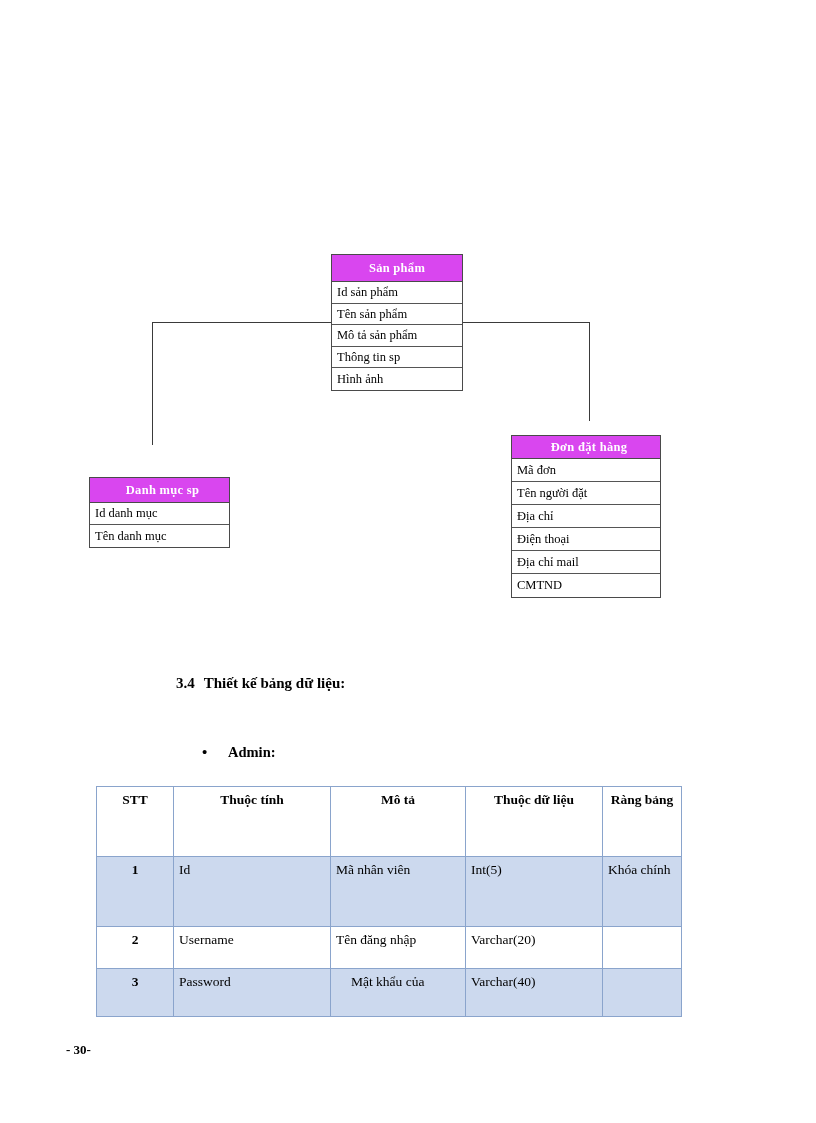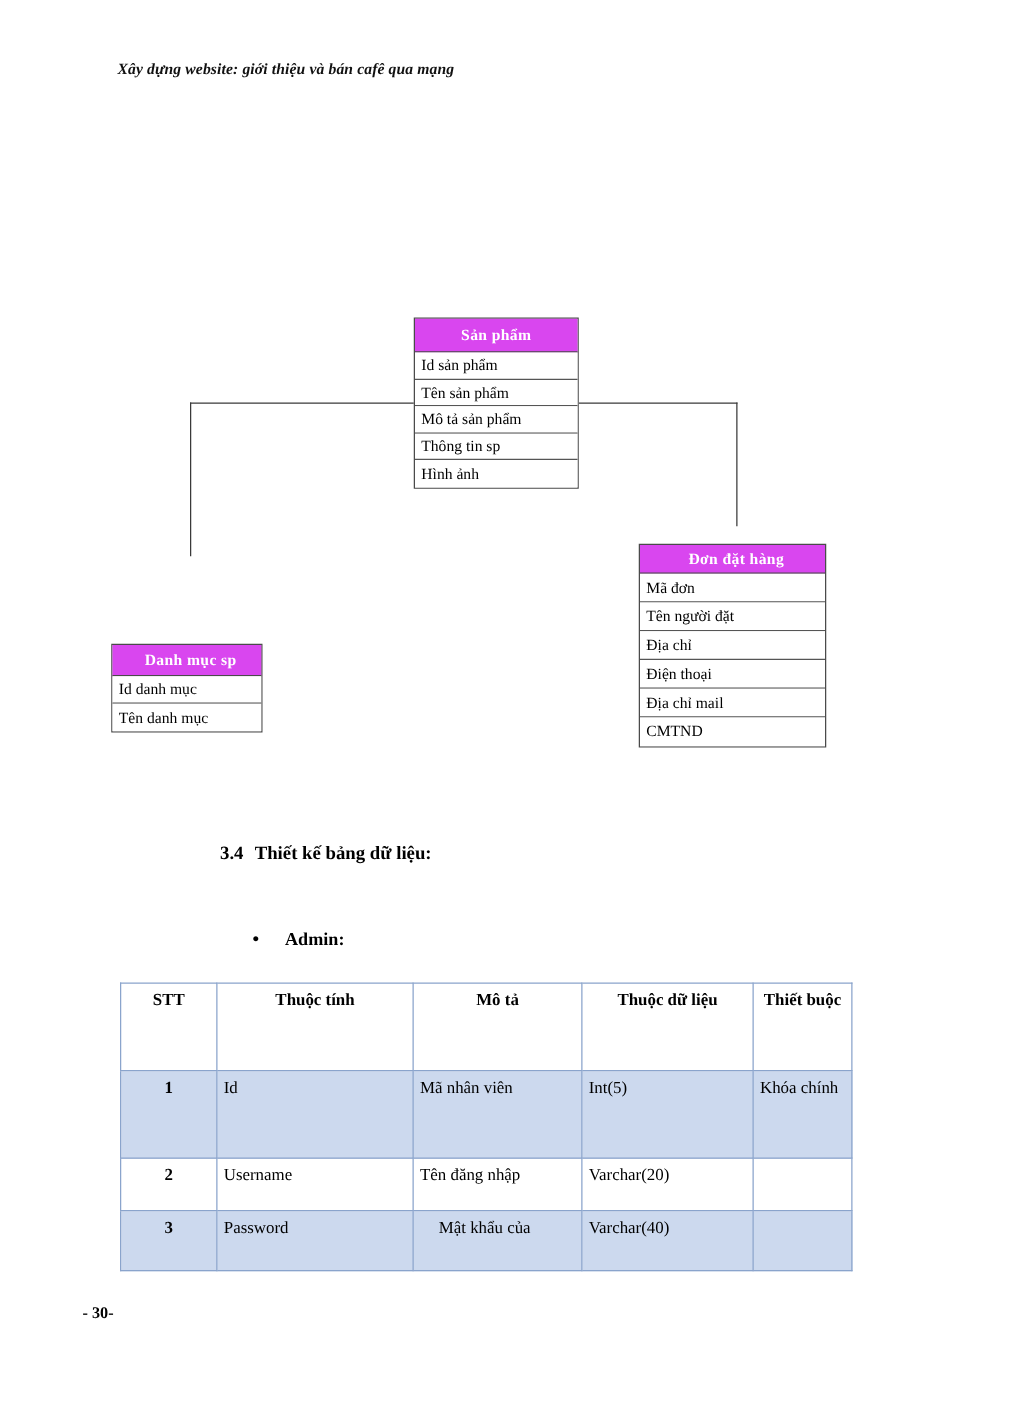--- a/index.html
+++ b/index.html
@@ -88,22 +88,21 @@
     left: 331px;
     top: 254px;
     width: 132px;
   }
   #entity-sanpham .entity-header { height: 27px; line-height: 26px; }
   #entity-sanpham .entity-field  { height: 21.5px; }
 
   #entity-danhmuc {
     left: 89px;
     top: 477px;
-    width: 121px;
-    margin-top: 38px;
+    width: 141px;
   }
   #entity-danhmuc .entity-header { height: 25px; line-height: 24px; }
   #entity-danhmuc .entity-field  { height: 22px; }
 
   #entity-donhang {
     left: 511px;
     top: 435px;
     width: 150px;
   }
   #entity-donhang .entity-header { height: 23px; line-height: 22px; }
@@ -205,21 +204,20 @@
     font-size: 13px;
     font-weight: bold;
     white-space: nowrap;
   }
 </style>
 </head>
 <body>
 
 <div id="page">
 
-  <div class="running-head">Xây dựng website: giới thiệu và bán cafê qua mạng</div>
 
   <div class="diagram">
 
     <div class="conn h" id="conn-left-h"></div>
     <div class="conn v" id="conn-left-v"></div>
     <div class="conn h" id="conn-right-h"></div>
     <div class="conn v" id="conn-right-v"></div>
 
     <div class="entity" id="entity-sanpham">
       <div class="entity-header">Sản phẩm</div>
@@ -262,21 +260,21 @@
         <col class="c-desc">
         <col class="c-type">
         <col class="c-cons">
     </colgroup>
     <thead>
       <tr>
         <th>STT</th>
         <th>Thuộc tính</th>
         <th>Mô tả</th>
         <th>Thuộc dữ liệu</th>
-        <th>Thiết buộc</th>
+        <th>Ràng bảng</th>
       </tr>
     </thead>
     <tbody>
       <tr class="shaded r1">
         <td class="num">1</td>
         <td>Id</td>
         <td>Mã nhân viên</td>
         <td>Int(5)</td>
         <td>Khóa chính</td>
       </tr>

